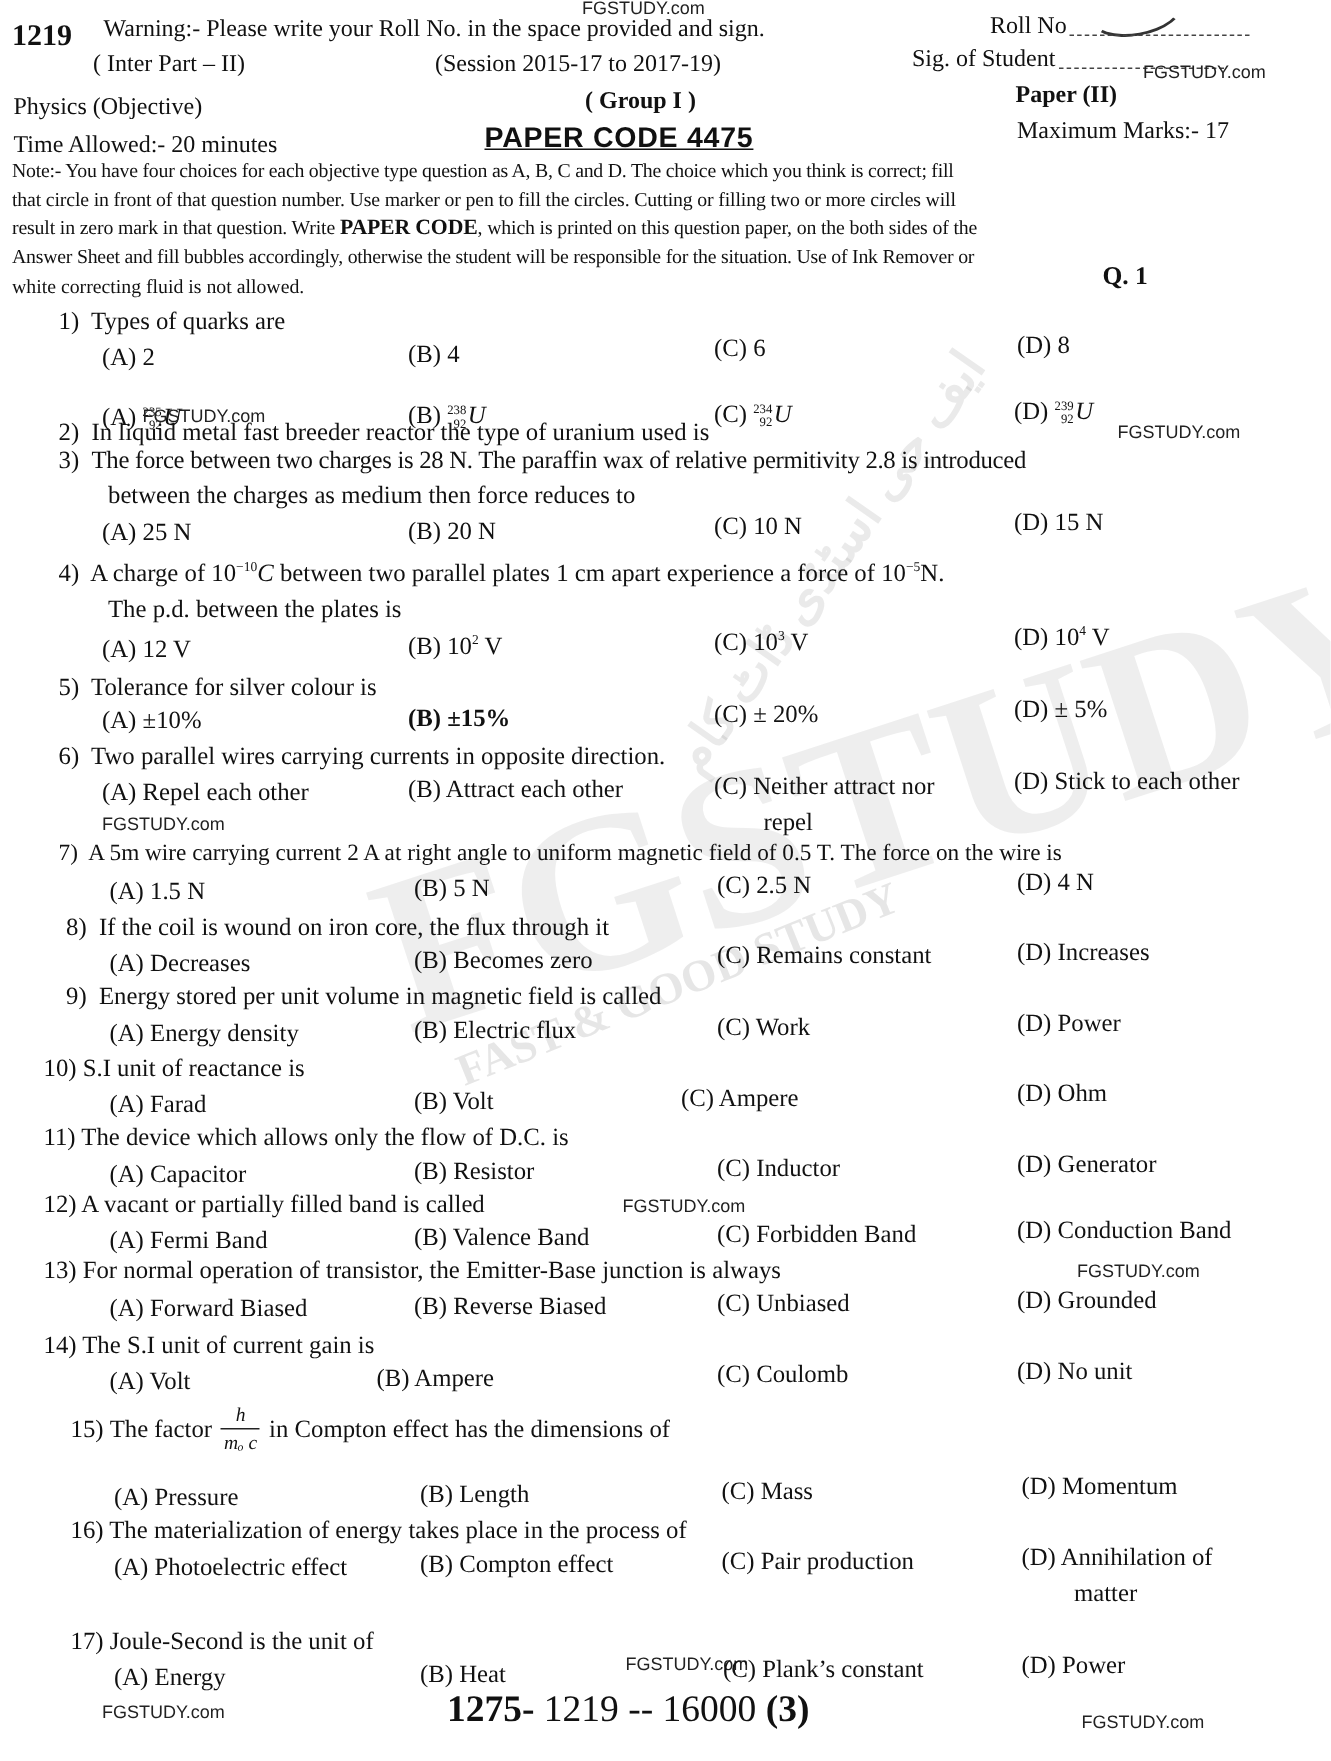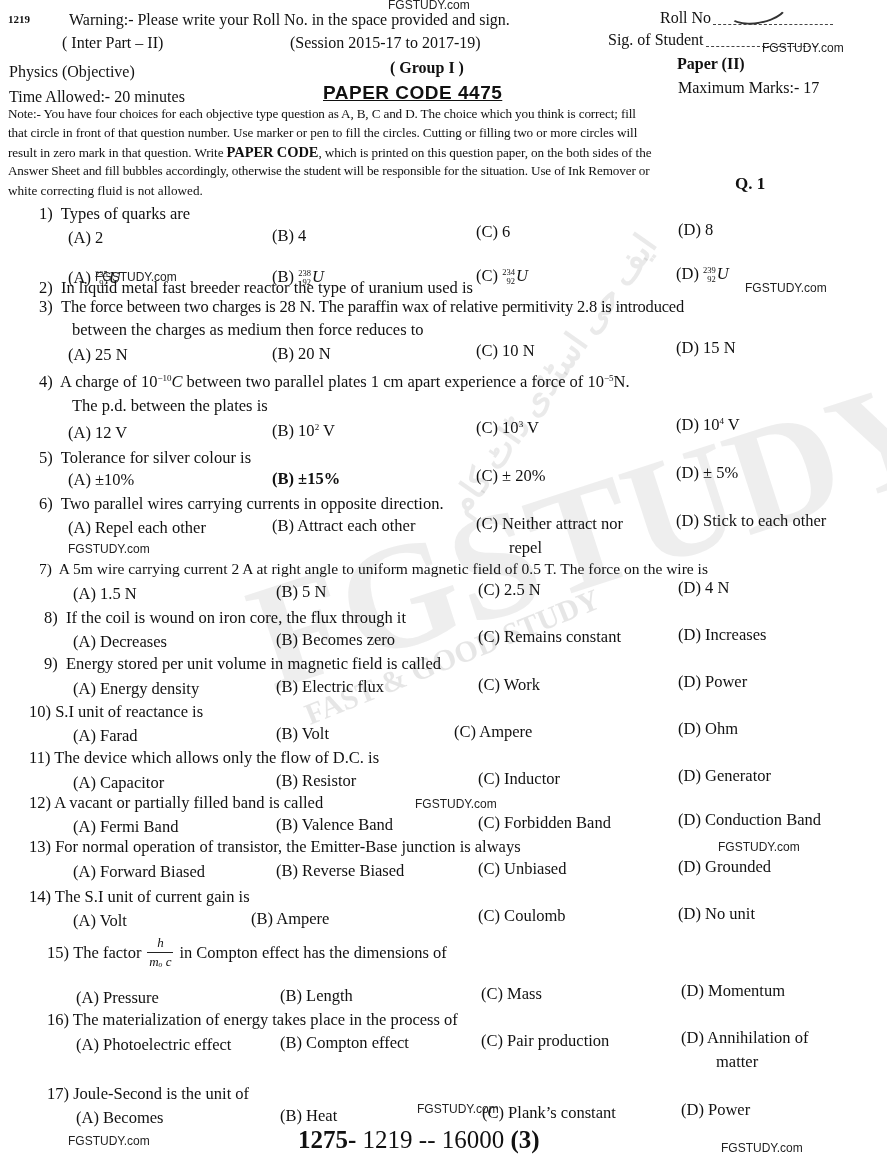--- a/index.html
+++ b/index.html
@@ -31,21 +31,21 @@
 </head>
 <body>
 
 <div class="watermark" style="left:230px; top:560px; font-size:150px; transform: rotate(-18deg); transform-origin:left top;">FGSTUDY</div>
 <div class="watermark" style="left:300px; top:700px; font-size:30px; transform: rotate(-22deg); transform-origin:left top; color: rgba(140,140,140,0.22);">FAST &amp; GOOD STUDY</div>
 <div class="watermark" style="left:440px; top:500px; font-size:34px; transform: rotate(-55deg); transform-origin:left top; color: rgba(140,140,140,0.18);">ایف جی اسٹڈی ڈاٹ کام</div>
 
 <div class="scribble" style="left:725px; top:-10px; width:60px; height:30px; transform: rotate(170deg);"></div>
 
 <div class="abs wm-small" style="left:388px; top:-2px;">FGSTUDY.com</div>
-<div class="abs hdr bold" style="left:8px; top:13px; font-size:11px;">1219</div>
+<div class="abs hdr bold" style="left:8px; top:13px; font-size:20px;">1219</div>
 <div class="abs hdr" style="left:69px; top:11px;">Warning:- Please write your Roll No. in the space provided and sign.</div>
 <div class="abs hdr" style="left:660px; top:9px;">
   <span>Roll No</span><span class="dash"></span>
 </div>
 <div class="abs hdr" style="left:62px; top:34px;">( Inter Part – II)</div>
 <div class="abs hdr" style="left:290px; top:34px;">(Session  2015-17 to 2017-19)</div>
 <div class="abs hdr" style="left:608px; top:31px;">
   <span>Sig. of Student</span><span class="dash" style="width:110px;"></span>
 </div>
 <div class="abs wm-small" style="left:762px; top:41px;">FGSTUDY.com</div>
@@ -189,21 +189,21 @@
 <div class="abs opt" style="left:681px; top:981px;">(D)  Momentum</div>
 
 <div class="abs q" style="left:47px; top:1010px;"><span>16)</span> <span>The materialization of energy takes place in the process of</span></div>
 <div class="abs opt" style="left:76px; top:1035px;">(A)  Photoelectric effect</div>
 <div class="abs opt" style="left:280px; top:1033px;">(B)  Compton effect</div>
 <div class="abs opt" style="left:481px; top:1031px;">(C)  Pair production</div>
 <div class="abs opt" style="left:681px; top:1028px;">(D)  Annihilation of</div>
 <div class="abs opt" style="left:716px; top:1052px;">matter</div>
 
 <div class="abs q" style="left:47px; top:1084px;"><span>17)</span> <span>Joule-Second is the unit of</span></div>
-<div class="abs opt" style="left:76px; top:1108px;">(A)  Becomes</div>
+<div class="abs opt" style="left:76px; top:1108px;">(A)  Energy</div>
 <div class="abs opt" style="left:280px; top:1106px;">(B)  Heat</div>
 <div class="abs wm-small" style="left:417px; top:1102px;">FGSTUDY.com</div>
 <div class="abs opt" style="left:482px; top:1103px;">(C)  Plank’s constant</div>
 <div class="abs opt" style="left:681px; top:1100px;">(D)  Power</div>
 
 <div class="abs wm-small" style="left:68px; top:1134px;">FGSTUDY.com</div>
 <div class="abs" style="left:298px; top:1126px; font-size:25px;">
   <span class="bold">1275-</span><span> 1219 --  16000  </span><span class="bold">(3)</span>
 </div>
 <div class="abs wm-small" style="left:721px; top:1141px;">FGSTUDY.com</div>

